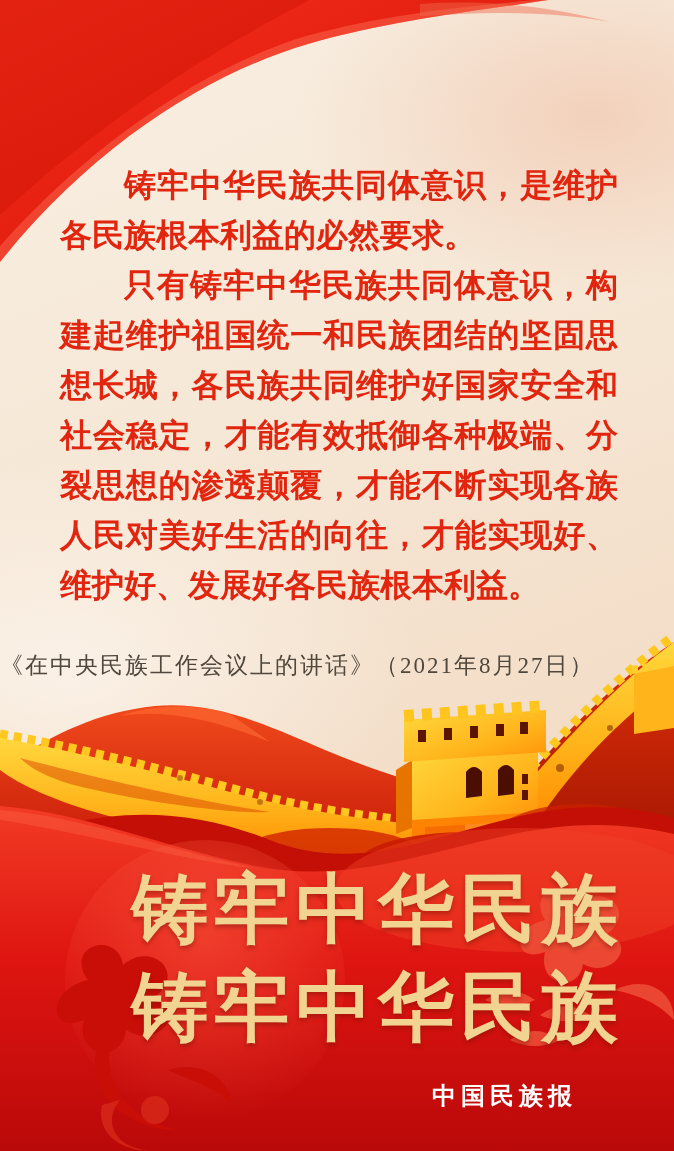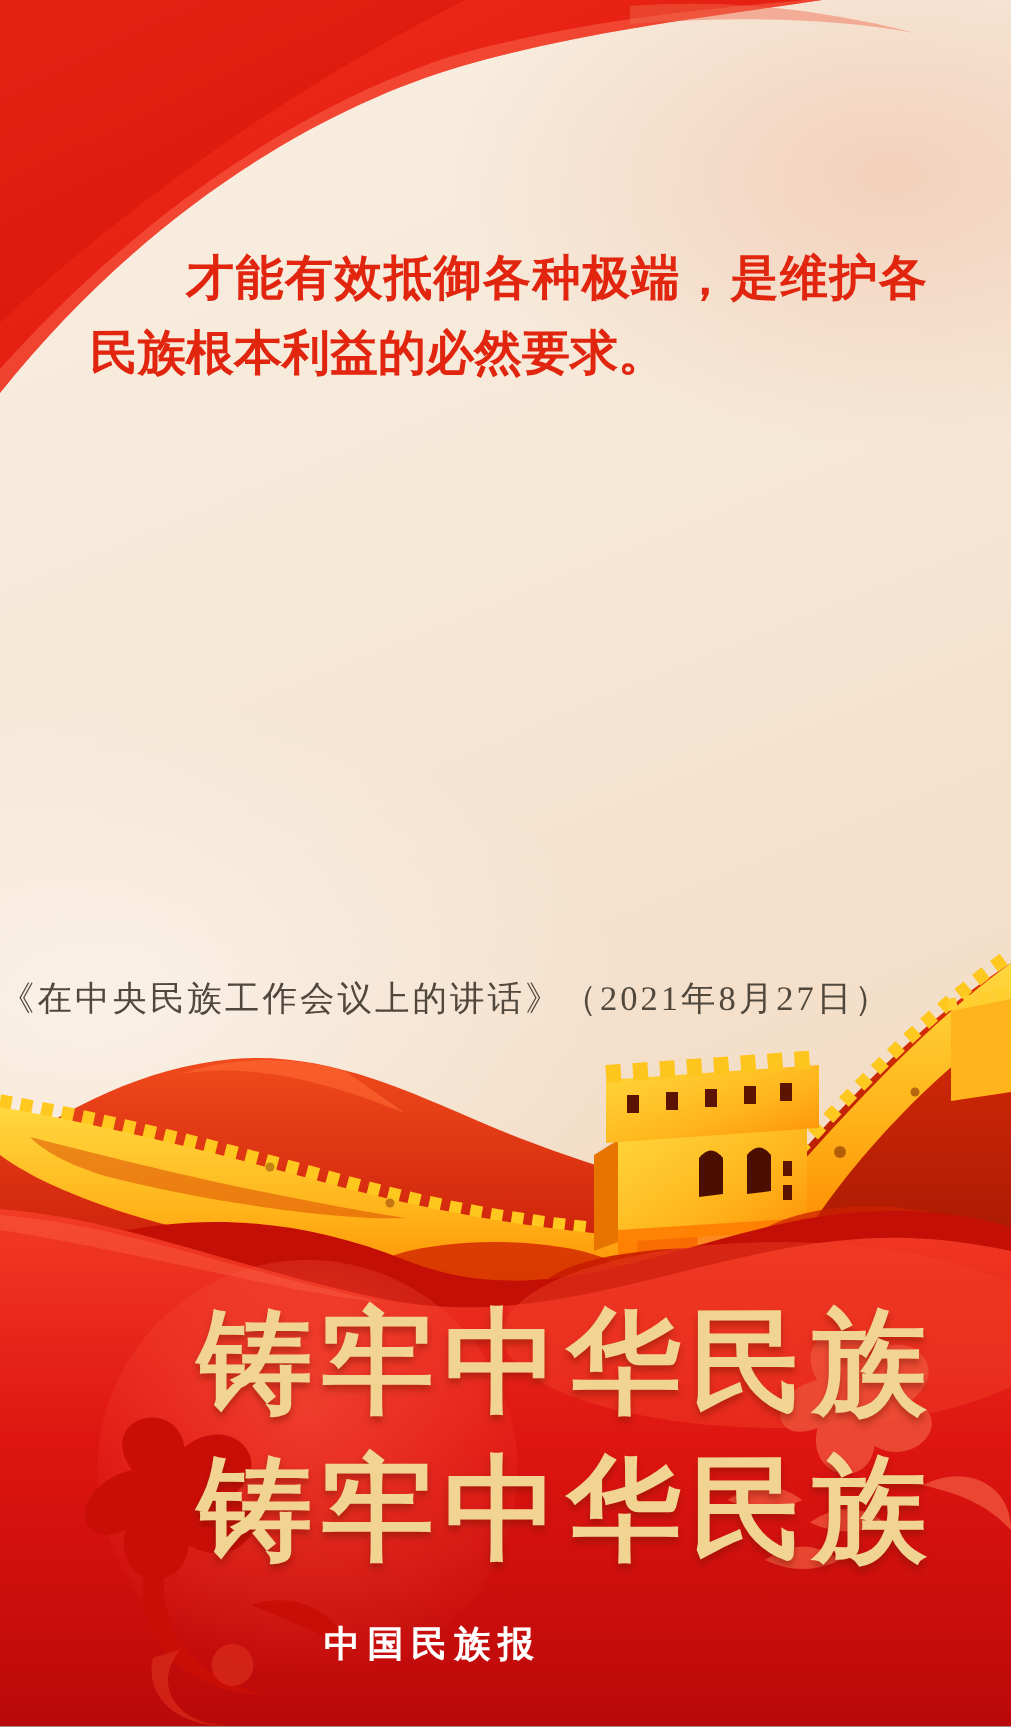--- a/index.html
+++ b/index.html
@@ -35,21 +35,21 @@
     text-align:center;
     font-family:"Liberation Sans","DejaVu Sans",sans-serif;
     font-weight:700;
     color:#f2d492;
     text-shadow:0 3px 4px rgba(110,20,0,.4);
     margin-left:41px;
   }
   .title-line{font-size:76px;line-height:98px;letter-spacing:6px;white-space:nowrap;}
   .publisher{
     position:absolute;left:0;top:1080px;width:577px;
-    text-align:center;color:#ffffff;
+    text-align:right;color:#ffffff;
     font-size:24px;letter-spacing:5px;font-weight:bold;
   }
 </style>
 </head>
 <body>
 
 <div class="poster">
 
   <svg class="ribbon" viewBox="0 0 674 280" xmlns="http://www.w3.org/2000/svg">
     <defs>
@@ -59,21 +59,22 @@
         <stop offset="1" stop-color="#c91106"></stop>
       </linearGradient>
     </defs>
     <path d="M0,0 L548,0 C470,12 392,20 308,44 C212,72 96,142 0,262 Z" fill="url(#ribG)"></path>
     <path d="M0,0 L310,0 C235,38 120,105 0,215 Z" fill="#cf1507" opacity="0.45"></path>
     <path d="M548,0 C470,12 392,20 308,44 C212,72 96,142 0,262 L0,246 C100,134 214,64 306,36 C390,13 470,6 536,0 Z" fill="#ff7b5e" opacity="0.4"></path>
     <path d="M420,4 C480,0 540,4 610,22 C545,10 480,12 420,16 Z" fill="#ef6a4e" opacity="0.45"></path>
   </svg>
 
   <div class="quote-block">
-    <p>才能有效抵御各种极端，是维护各民族根本利益的必然要求。</p>
+    <p>铸牢中华民族共同体意识，是维护各民族根本利益的必然要求。</p>
+    <p>只有铸牢中华民族共同体意识，构建起维护祖国统一和民族团结的坚固思想长城，各民族共同维护好国家安全和社会稳定，才能有效抵御各种极端、分裂思想的渗透颠覆，才能不断实现各族人民对美好生活的向往，才能实现好、维护好、发展好各民族根本利益。</p>
   </div>
 
   <div class="citation">《在中央民族工作会议上的讲话》（2021年8月27日）</div>
 
   <svg class="wall" viewBox="0 0 674 262" xmlns="http://www.w3.org/2000/svg">
     <defs>
       <linearGradient id="mtnG" x1="0" y1="0" x2="0" y2="1">
         <stop offset="0" stop-color="#f04a1c"></stop>
         <stop offset="1" stop-color="#c01204"></stop>
       </linearGradient>

